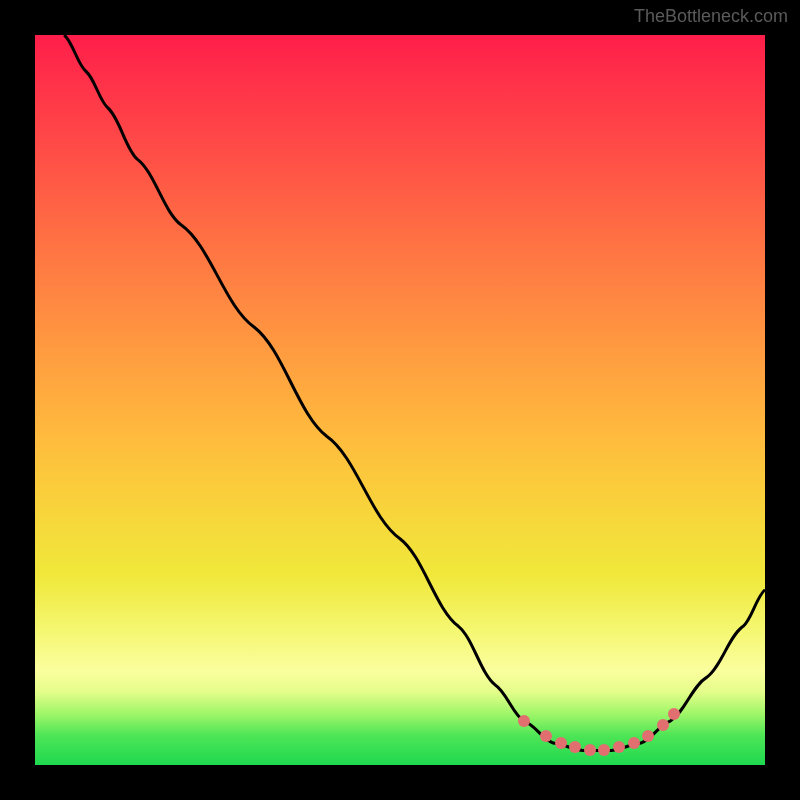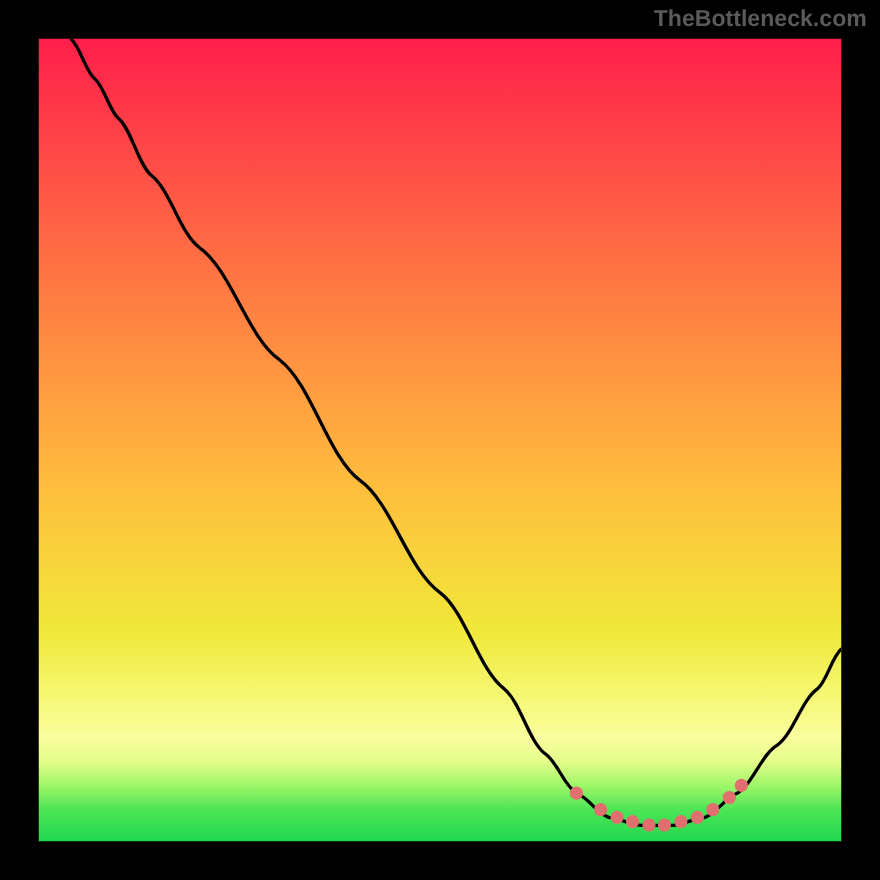--- a/index.html
+++ b/index.html
@@ -8,22 +8,22 @@
     height: 800px;
     background: #000;
     position: relative;
     font-family: Arial, sans-serif;
   }
   .watermark {
     position: absolute;
     top: 6px;
     right: 12px;
     color: #5a5a5a;
-    font-size: 21px;
-    font-weight: 700;
+    font-size: 18px;
+    font-weight: 400;
     z-index: 10;
   }
   .plot-area {
     position: absolute;
     left: 35px;
     top: 35px;
     width: 730px;
     height: 730px;
     overflow: hidden;
   }

